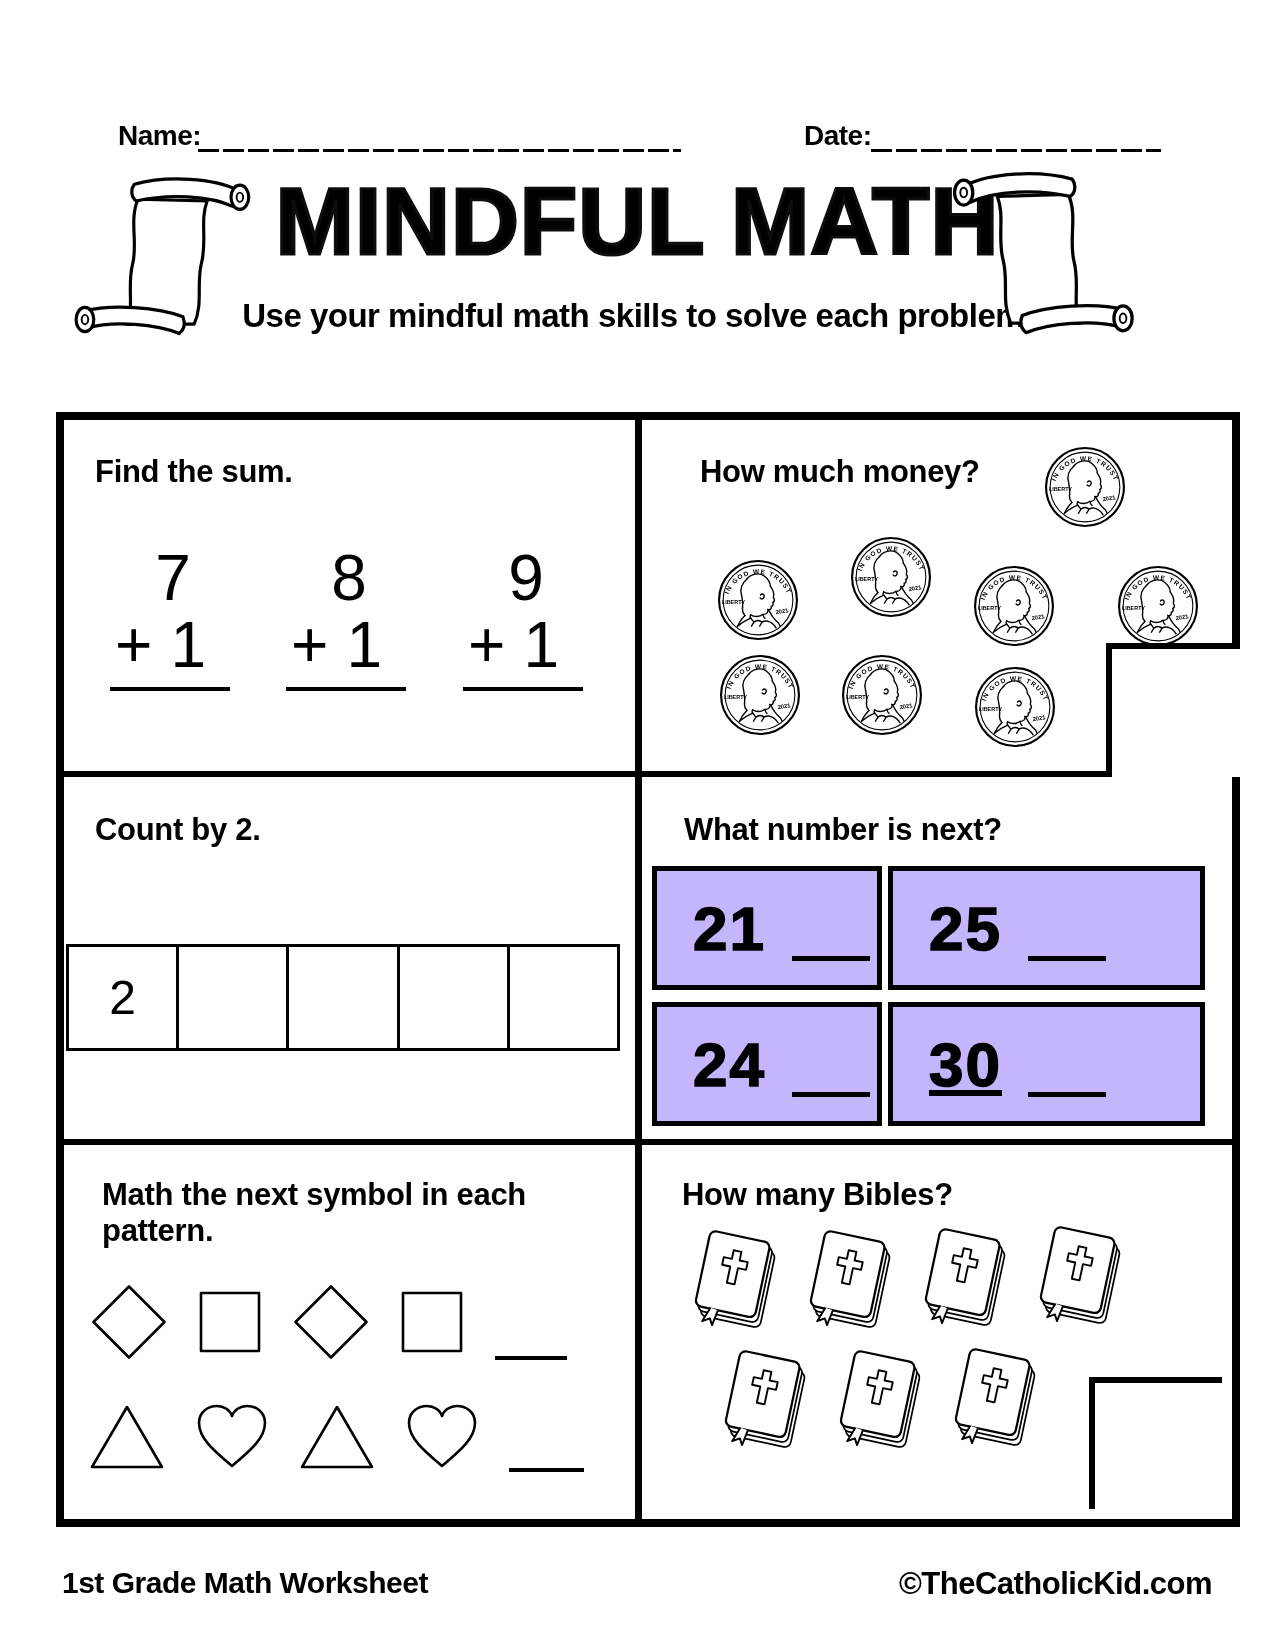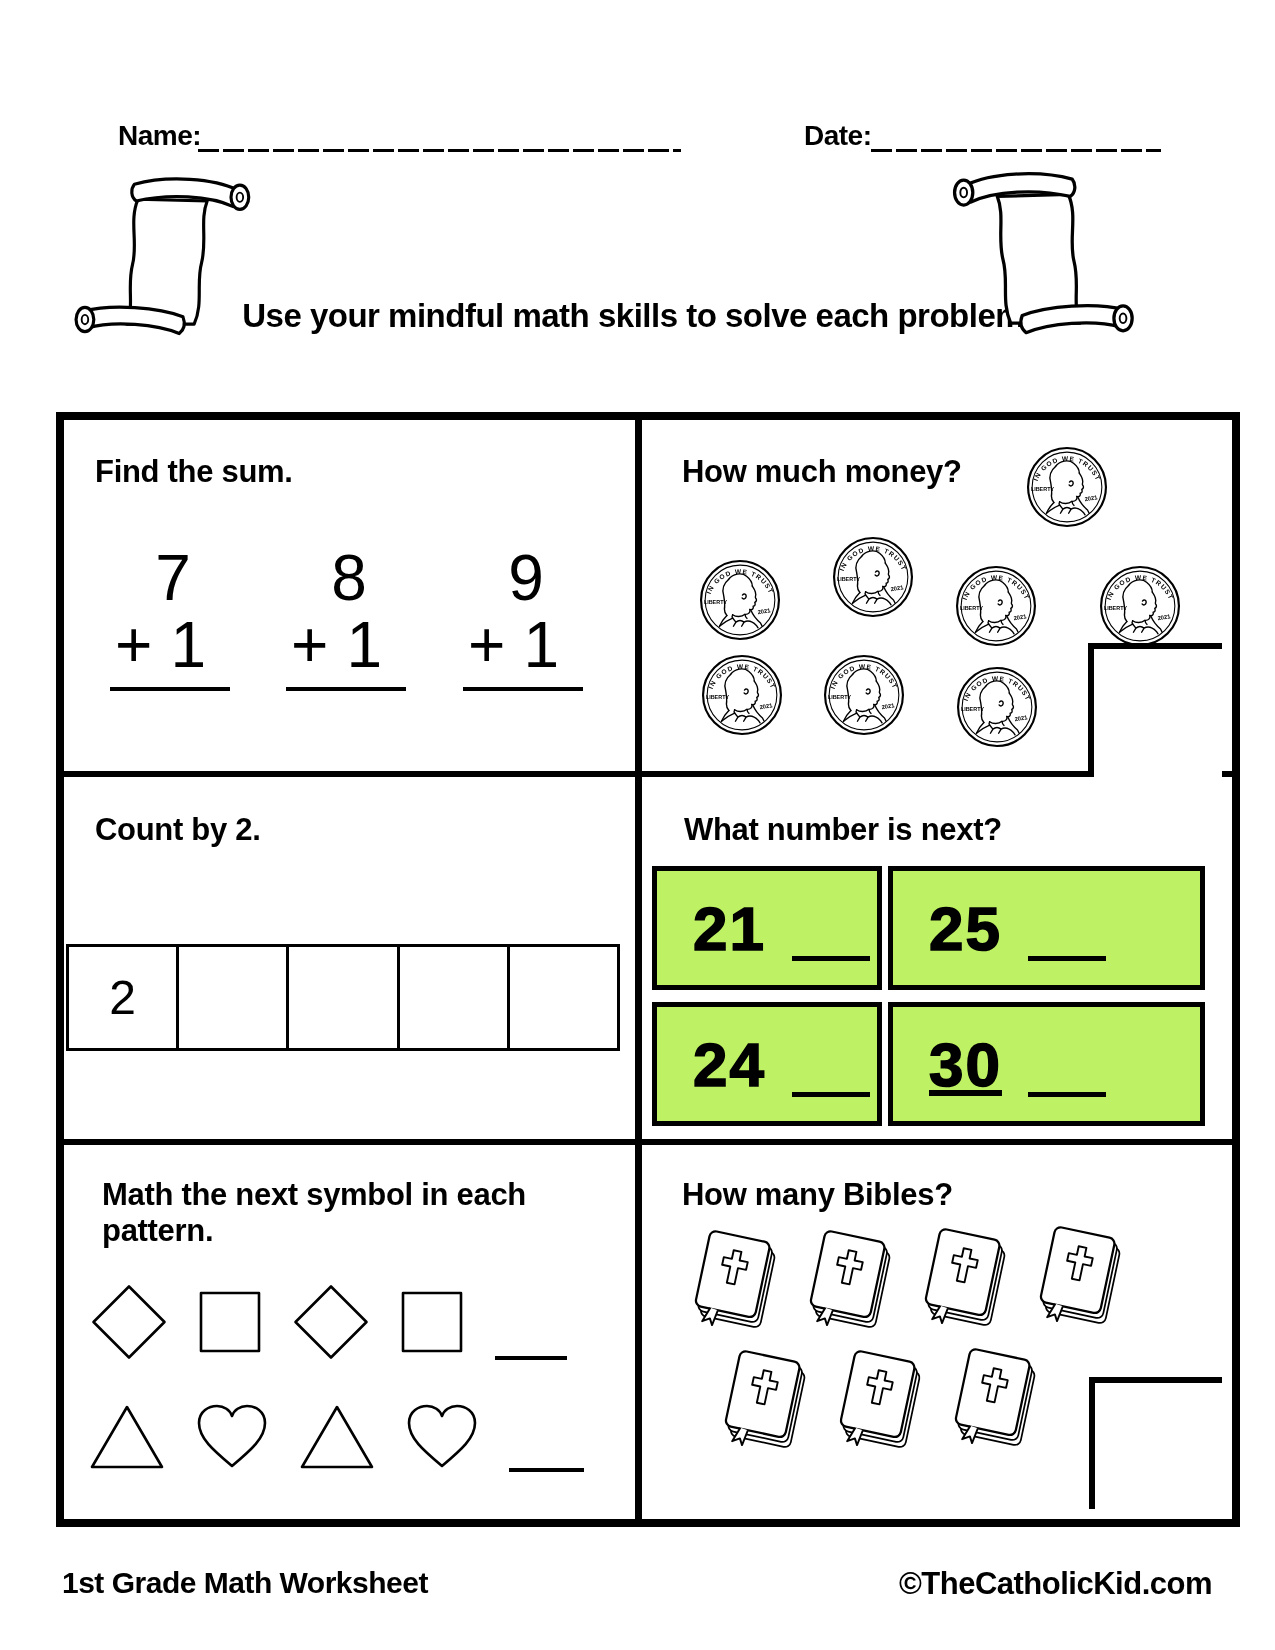--- a/index.html
+++ b/index.html
@@ -27,21 +27,21 @@
   .scroll path,.scroll ellipse{fill:#fff;stroke:#000;stroke-width:3.4;stroke-linejoin:round;}
   .scroll .inner{stroke-width:2;}
 
   
   .grid{position:absolute;left:56px;top:412px;width:1168px;height:1099px;border:8px solid #000;}
   .vline{position:absolute;left:571px;top:0;width:7px;height:100%;background:#000;}
   .hline{position:absolute;left:0;width:100%;height:6px;background:#000;}
   .hline1{top:351px;} .hline2{top:719px;}
   .cell{position:absolute;}
   .c1{left:0;top:0;width:571px;height:351px;}
-  .c2{left:578px;top:0;width:574px;height:456px;}
+  .c2{left:596px;top:0;width:574px;height:456px;}
   .c3{left:0;top:357px;width:571px;height:362px;}
   .c4{left:578px;top:357px;width:574px;height:362px;}
   .c5{left:0;top:725px;width:571px;height:358px;}
   .c6{left:578px;top:725px;width:574px;height:358px;}
   .cell h2{position:absolute;margin:12px;font-size:31px;font-weight:bold;letter-spacing:-0.3px;}
   .c1 h2{left:19px;top:22px;} .c2 h2{left:28px;top:22px;}
   .c3 h2{left:19px;top:23px;} .c4 h2{left:30px;top:23px;}
   .c5 h2{left:26px;top:20px;} .c6 h2{left:28px;top:20px;}
 
   
@@ -74,21 +74,21 @@
   .money-box{left:446px;top:223px;width:128px;height:128px;}
   .bible-box{left:447px;top:232px;width:127px;height:126px;}
 
   
   .count-row{position:absolute;left:2px;top:167px;width:554px;height:107px;display:flex;}
   .count-cell{flex:1;border:3px solid #000;margin-left:-3px;display:flex;align-items:center;
       justify-content:center;font-size:48px;}
   .count-cell:first-child{margin-left:0;}
 
   
-  .nn-box{position:absolute;border:5px solid #000;display:flex;align-items:center;background:#bef264;}
+  .nn-box{position:absolute;border:5px solid #000;display:flex;align-items:center;background:#c4b5fd;}
   .nn-host .nn-box:nth-child(1){left:10px;top:89px;width:220px;height:114px;}
   .nn-host .nn-box:nth-child(2){left:246px;top:89px;width:307px;height:114px;}
   .nn-host .nn-box:nth-child(3){left:10px;top:225px;width:220px;height:114px;}
   .nn-host .nn-box:nth-child(4){left:246px;top:225px;width:307px;height:114px;text-decoration:underline;}
   .nn-number{font-size:62px;font-weight:bold;-webkit-text-stroke:1.6px #000;margin-left:36px;
       letter-spacing:2px;}
   .nn-blank{width:78px;height:5px;background:#000;align-self:flex-end;margin-bottom:24px;margin-left:26px;}
 
   
   .shape-row{position:absolute;display:flex;align-items:center;}
@@ -144,20 +144,23 @@
 
   <svg class="scroll scroll-left" viewBox="0 0 210 200">
     <path d="M88,38 C78,60 88,85 82,108 C76,132 84,152 76,172 L148,172 C158,150 150,128 156,106 C162,82 154,60 162,40 Z"></path>
     <path d="M84,22 C120,12 170,16 194,28 C197,36 195,42 190,46 C165,34 120,32 86,40 C80,36 80,27 84,22 Z"></path>
     <ellipse cx="197" cy="36" rx="9.5" ry="13"></ellipse>
     <ellipse class="inner" cx="197" cy="36" rx="3.5" ry="5"></ellipse>
     <path d="M30,158 C60,150 110,154 136,164 C139,172 137,178 132,182 C108,172 62,168 34,176 C28,172 27,163 30,158 Z"></path>
     <ellipse cx="31" cy="167" rx="9.5" ry="13"></ellipse>
     <ellipse class="inner" cx="31" cy="167" rx="3.5" ry="5"></ellipse>
   </svg>
+  <div class="title-wrap">
+    <span class="main-title">MINDFUL MATH</span>
+  </div>
   <div class="subtitle-wrap">
     <span class="subtitle">Use your mindful math skills to solve each problem.</span>
   </div>
   <svg class="scroll scroll-right" viewBox="0 0 210 200">
     <path d="M88,38 C78,60 88,85 82,108 C76,132 84,152 76,172 L148,172 C158,150 150,128 156,106 C162,82 154,60 162,40 Z"></path>
     <path d="M84,22 C120,12 170,16 194,28 C197,36 195,42 190,46 C165,34 120,32 86,40 C80,36 80,27 84,22 Z"></path>
     <ellipse cx="197" cy="36" rx="9.5" ry="13"></ellipse>
     <ellipse class="inner" cx="197" cy="36" rx="3.5" ry="5"></ellipse>
     <path d="M30,158 C60,150 110,154 136,164 C139,172 137,178 132,182 C108,172 62,168 34,176 C28,172 27,163 30,158 Z"></path>
     <ellipse cx="31" cy="167" rx="9.5" ry="13"></ellipse>

